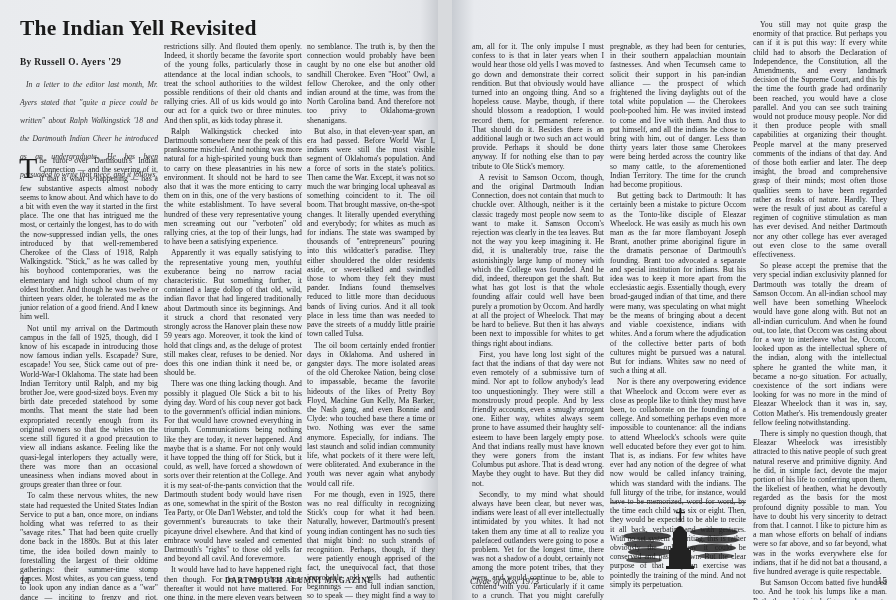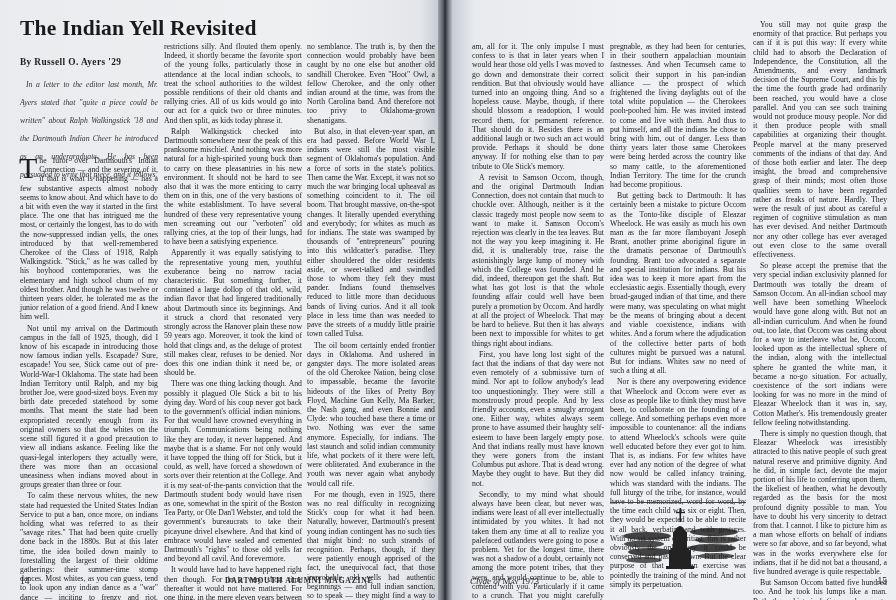--- a/index.html
+++ b/index.html
@@ -1,19 +1,19 @@
 <!DOCTYPE html>
 <html><head>
 <meta charset="utf-8">
 <style>
   * { box-sizing: border-box; margin: 0; padding: 0; }
   html, body { width: 896px; height: 600px; overflow: hidden; background: #d8dadd; }
   body { font-family: "Liberation Serif", serif; color: #1c1c1c; position: relative; }
 
-  .spread { position: absolute; inset: 0; display: flex; }
+  .spread { position: absolute; inset: 0; display: flex; align-items: flex-end; }
   .page { position: relative; height: 600px; }
   .page-left { width: 438px; background: linear-gradient(90deg, #e9ebee 0%, #eef0f2 70%, #e4e6ea 96%, #c9ccd1 100%); }
   .gutter { width: 14px; background: linear-gradient(90deg, #9da1a8 0%, #5f636b 35%, #2b2d31 50%, #6b6f77 70%, #b9bdc3 100%); }
   .page-right { width: 444px; background: linear-gradient(90deg, #c8ccd2 0%, #e8eaee 5%, #eef0f3 40%, #eceef1 100%); }
 
   .title { position: absolute; left: 20px; top: 16px; font-size: 21.5px; font-weight: bold; letter-spacing: 0.2px; color: #1a1a1a; }
   .byline { position: absolute; left: 20px; top: 57px; font-size: 9.3px; font-weight: bold; letter-spacing: 0.4px; }
   .intro { position: absolute; left: 20px; top: 76px; width: 138px; font-size: 7.7px; line-height: 18px; font-style: italic; text-align: justify; text-indent: 6px; color: #333; }
 
   .col { position: absolute; font-size: 7.75px; line-height: 9.2px; text-align: justify; hyphens: auto; }

